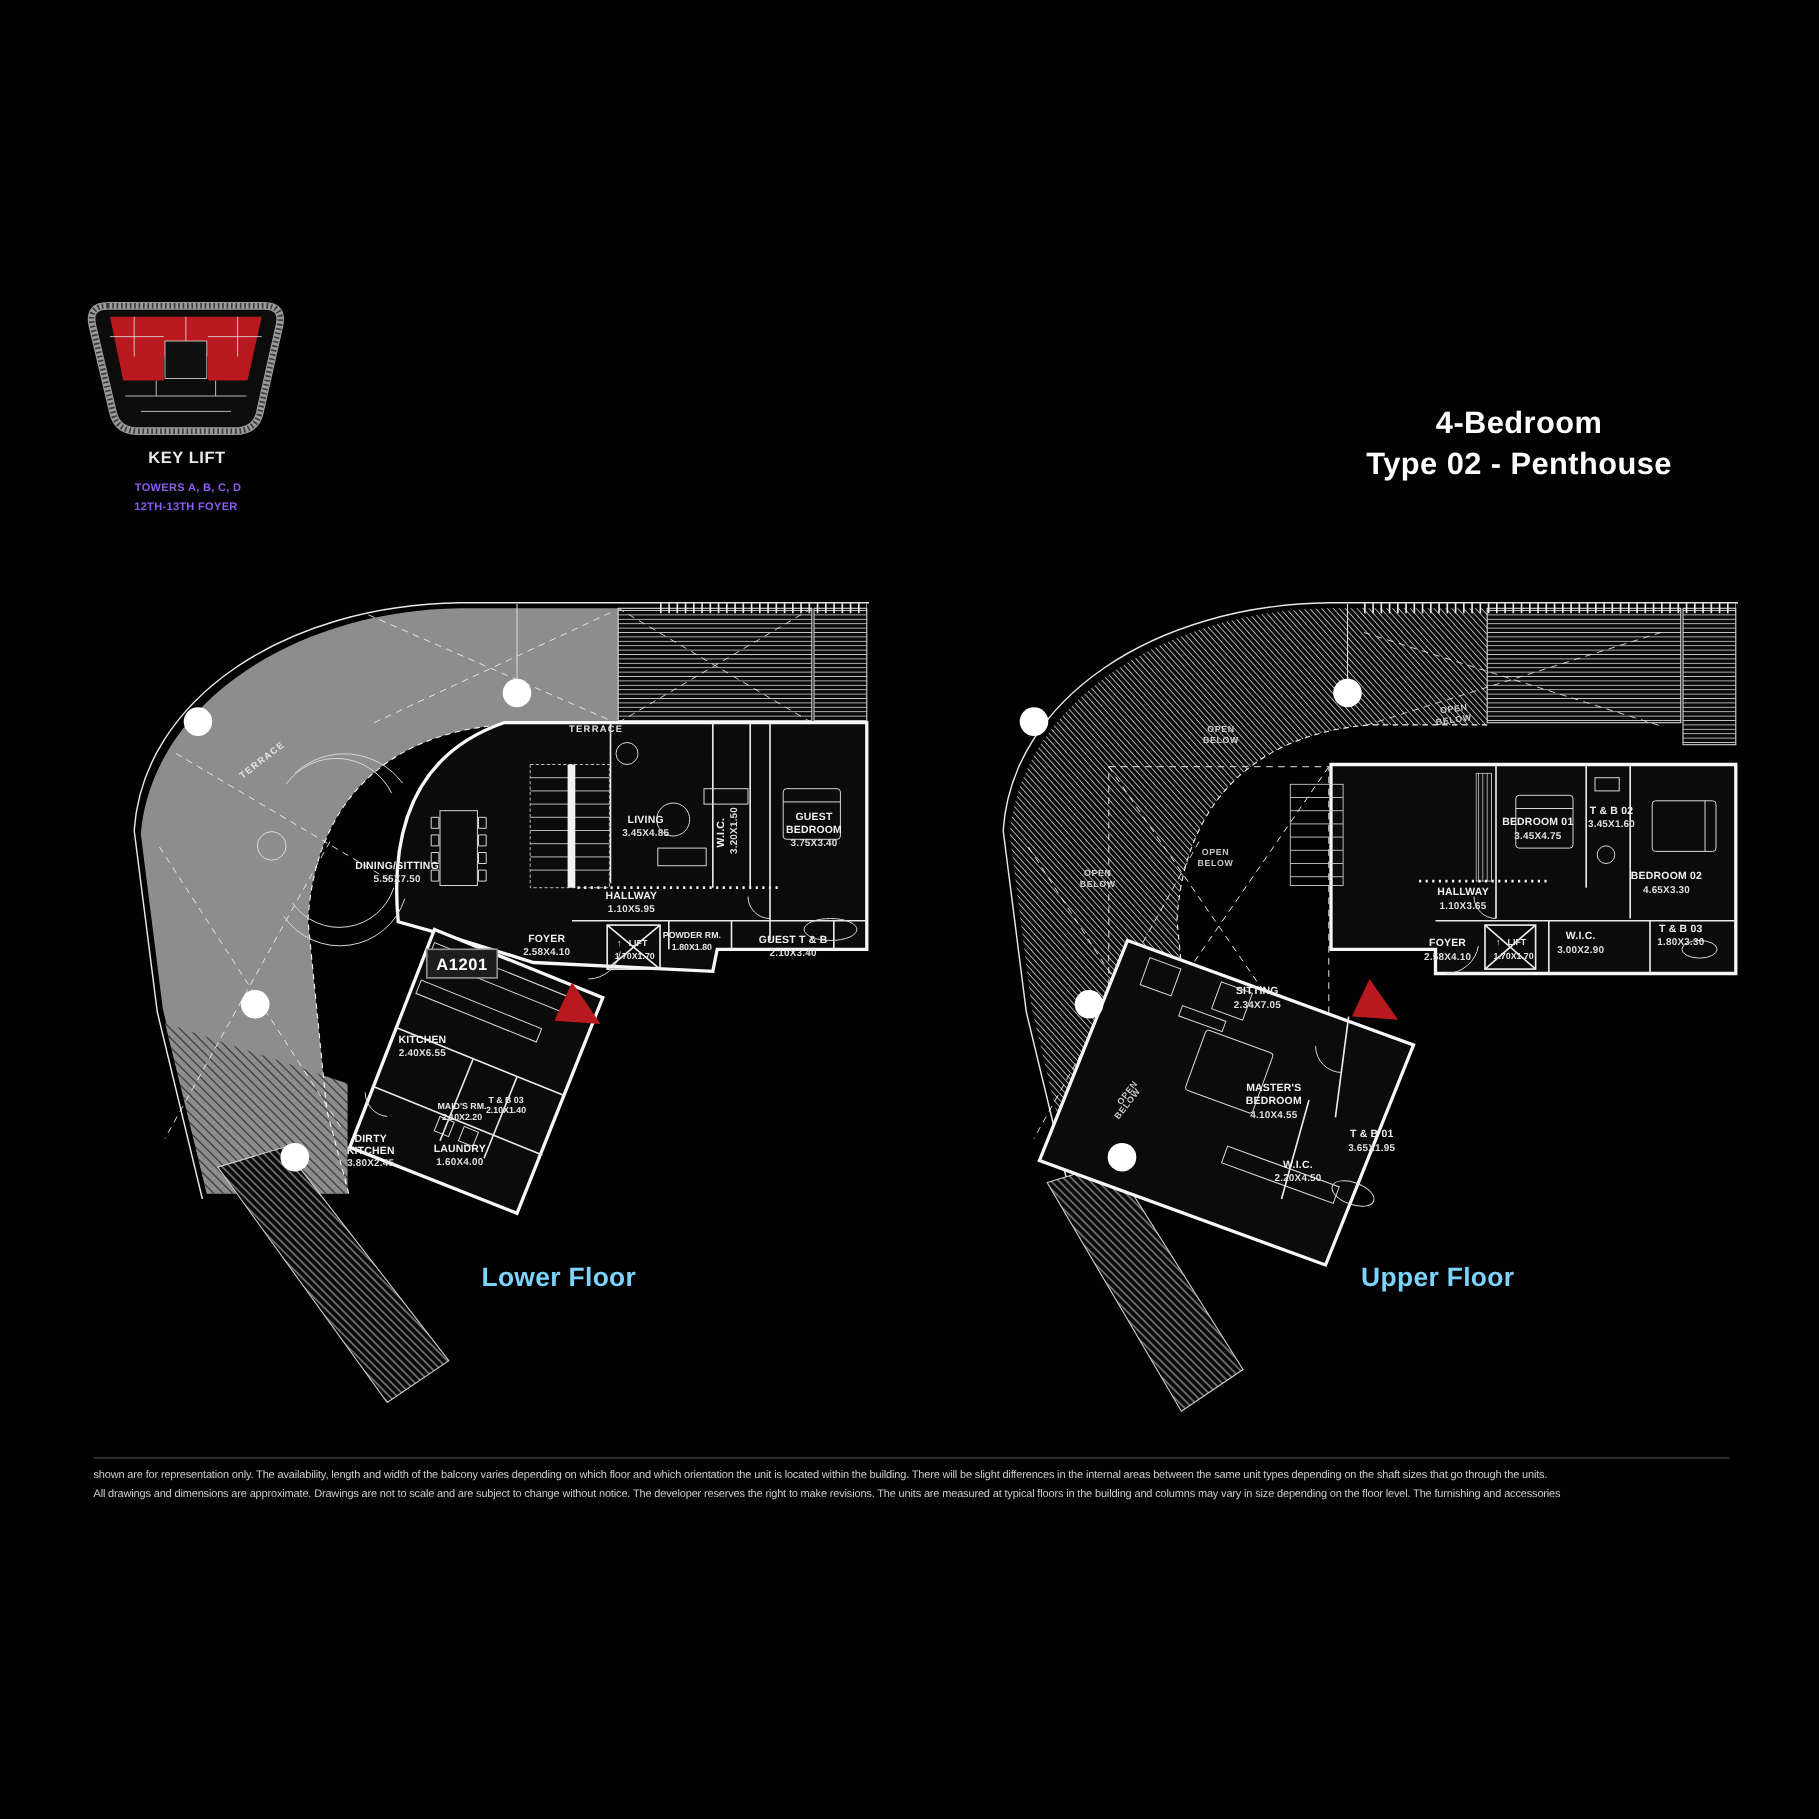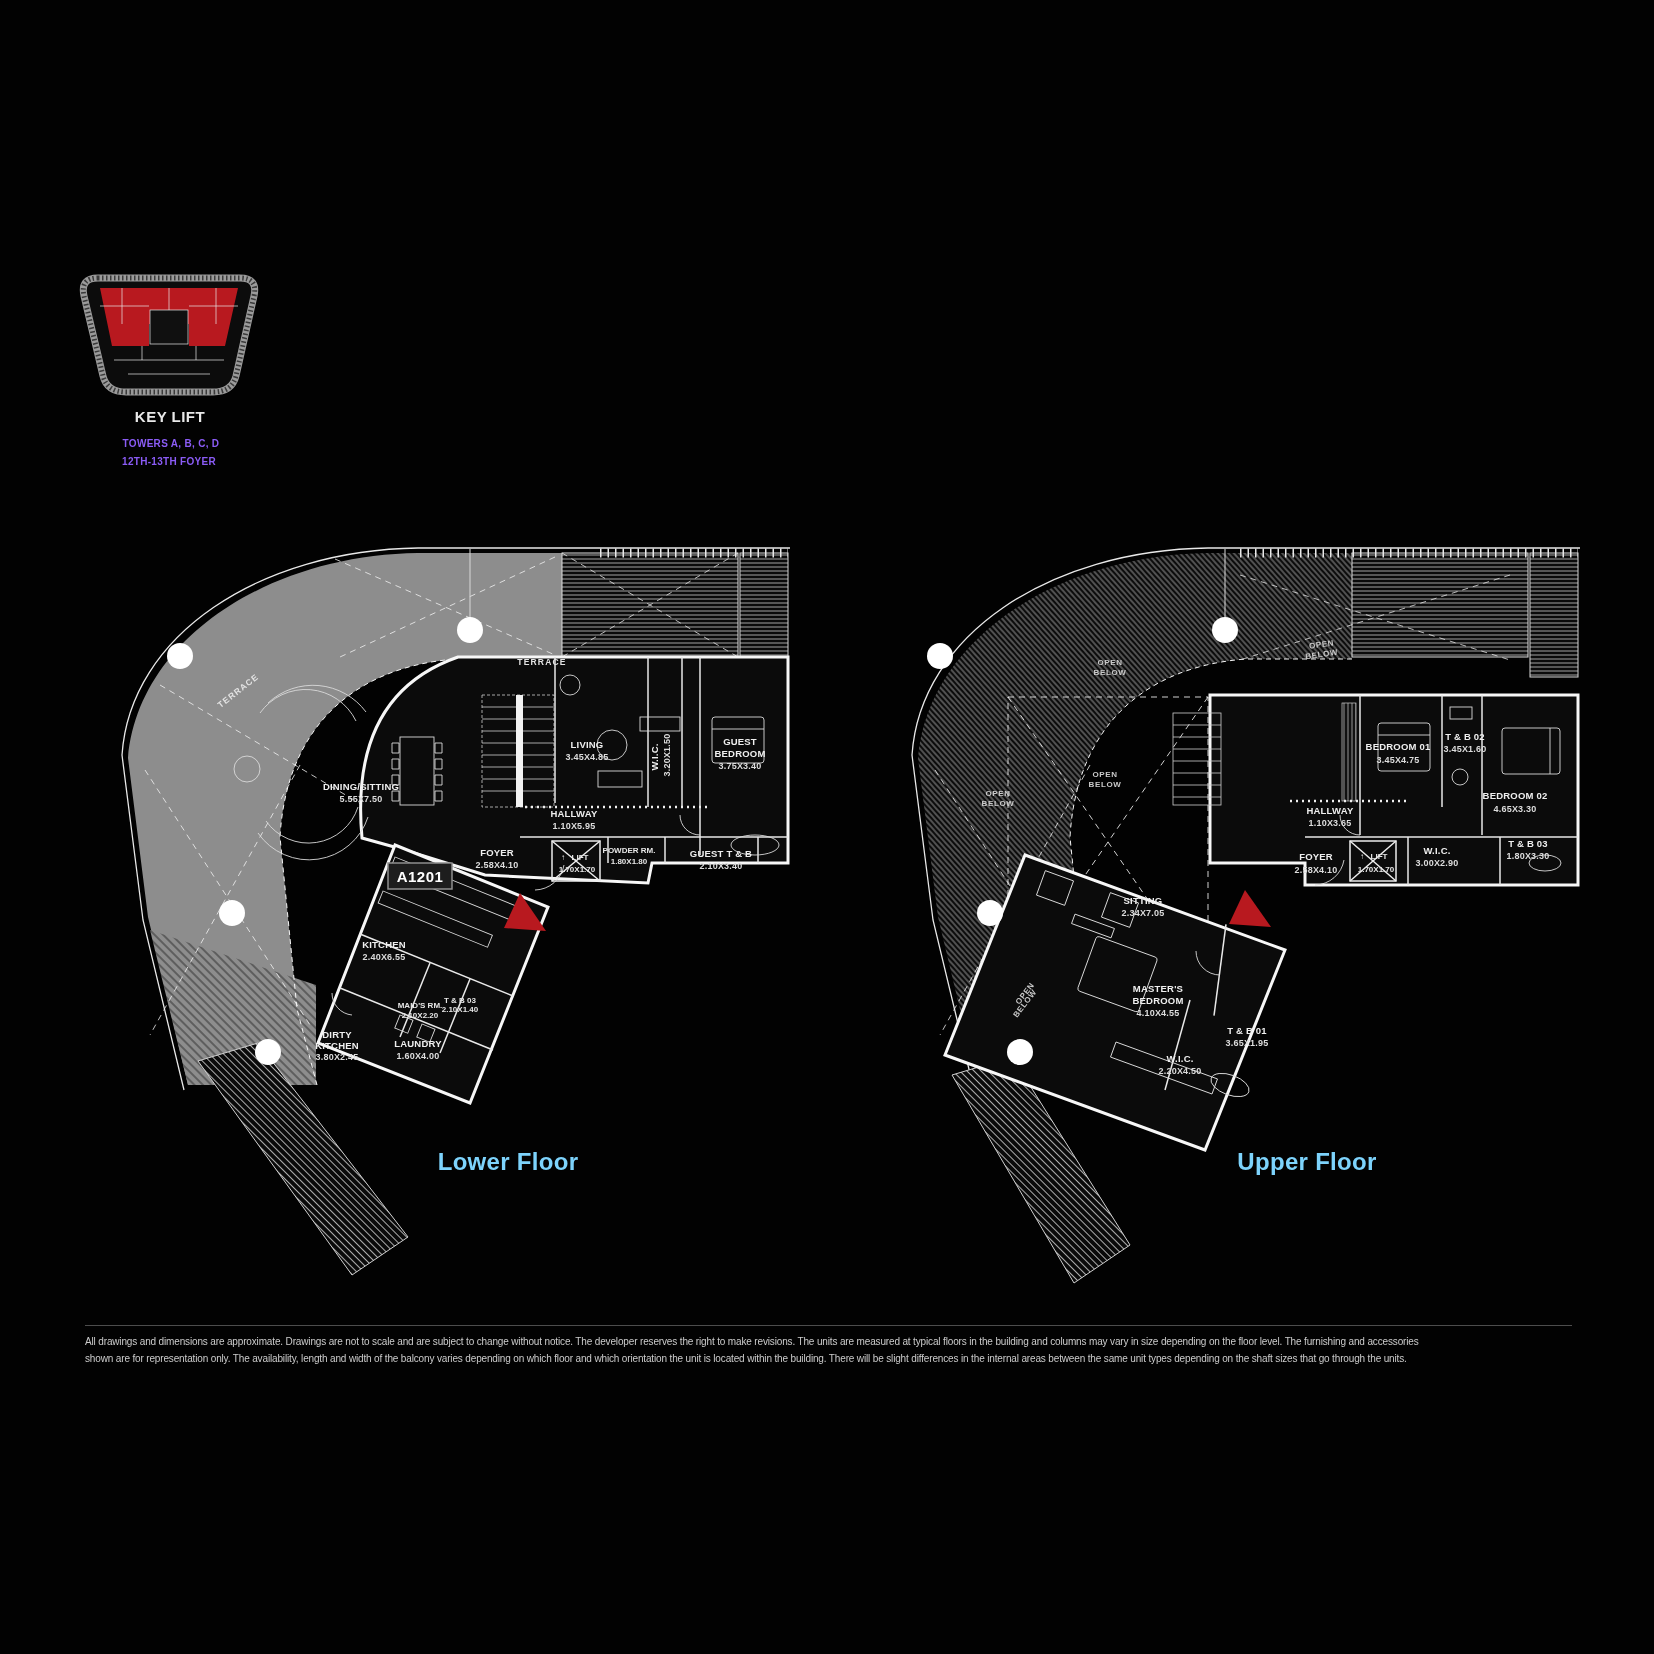--- a/index.html
+++ b/index.html
@@ -49,20 +49,24 @@
       <line x1="154" y1="24" x2="154" y2="60"></line>
       <line x1="38" y1="42" x2="87" y2="42"></line>
       <line x1="127" y1="42" x2="176" y2="42"></line>
       <path d="M 52,96 L 162,96 M 66,110 L 148,110 M 80,82 L 80,96 M 134,82 L 134,96"></path>
     </g>
   </svg>
   <div class="kp-text kp-title" style="left:170px;top:408px">KEY LIFT</div>
   <div class="kp-text kp-sub" style="left:171px;top:438px">TOWERS A, B, C, D</div>
   <div class="kp-text kp-sub" style="left:169px;top:456px">12TH-13TH FOYER</div>
 
+  <div class="page-title">
+    <div>4-Bedroom</div>
+    <div>Type 02 - Penthouse</div>
+  </div>
 
   <svg class="plan" style="left:100px;top:545px" width="700" height="740" viewBox="0 0 700 740" xmlns="http://www.w3.org/2000/svg">
     <defs>
       <pattern id="hatchH_L" width="6" height="4" patternUnits="userSpaceOnUse">
         <rect width="6" height="4" fill="#0a0a0a"></rect>
           <path d="M0,2 H6" stroke="#c9c9c9" stroke-width="0.8"></path>
       </pattern>
       <pattern id="hatchD_L" width="5" height="5" patternUnits="userSpaceOnUse" patternTransform="rotate(45)">
         <rect width="5" height="5" fill="#0a0a0a"></rect>
           <path d="M0,2.5 H5" stroke="#bfbfbf" stroke-width="0.9"></path>
@@ -386,17 +390,17 @@
       <text class="rl" x="290" y="517">W.I.C.</text>
       <text class="rd" x="290" y="529">2.20X4.50</text>
     </g>
   </svg>
 
   <div class="caption" style="left:508px;top:1148px">Lower Floor</div>
   <div class="caption" style="left:1307px;top:1148px">Upper Floor</div>
 
   <div class="divider"></div>
   <div class="disclaimer">
+    <div>shown are for representation only. The availability, length and width of the balcony varies depending on which floor and which orientation the unit is located within the building. There will be slight differences in the internal areas between the same unit types depending on the shaft sizes that go through the units.</div>
     <div>All drawings and dimensions are approximate. Drawings are not to scale and are subject to change without notice. The developer reserves the right to make revisions. The units are measured at typical floors in the building and columns may vary in size depending on the floor level. The furnishing and accessories</div>
-    <div>shown are for representation only. The availability, length and width of the balcony varies depending on which floor and which orientation the unit is located within the building. There will be slight differences in the internal areas between the same unit types depending on the shaft sizes that go through the units.</div>
   </div>
 
 </div>
 
 </body></html>

